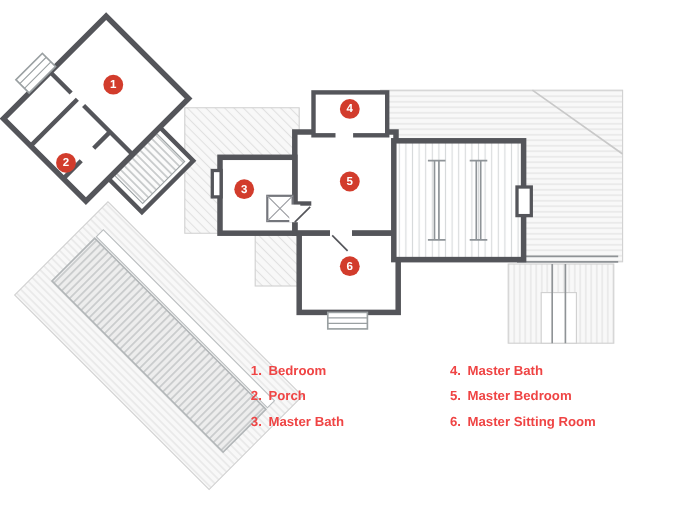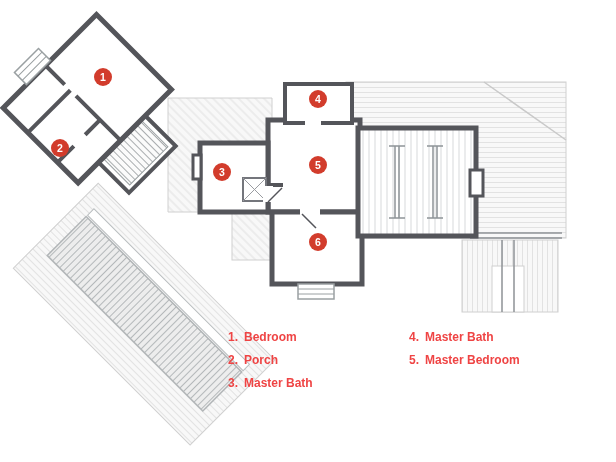--- a/index.html
+++ b/index.html
@@ -177,16 +177,19 @@
         <span class="num">3.</span><span class="lab">Master Bath</span>
       </div>
     </div>
     <div class="legend-col c2">
       <div class="legend-item">
         <span class="num">4.</span><span class="lab">Master Bath</span>
       </div>
       <div class="legend-item">
         <span class="num">5.</span><span class="lab">Master Bedroom</span>
       </div>
+      <div class="legend-item">
+        <span class="num">6.</span><span class="lab">Master Sitting Room</span>
+      </div>
     </div>
   </div>
 
 </div>
 
 </body></html>

